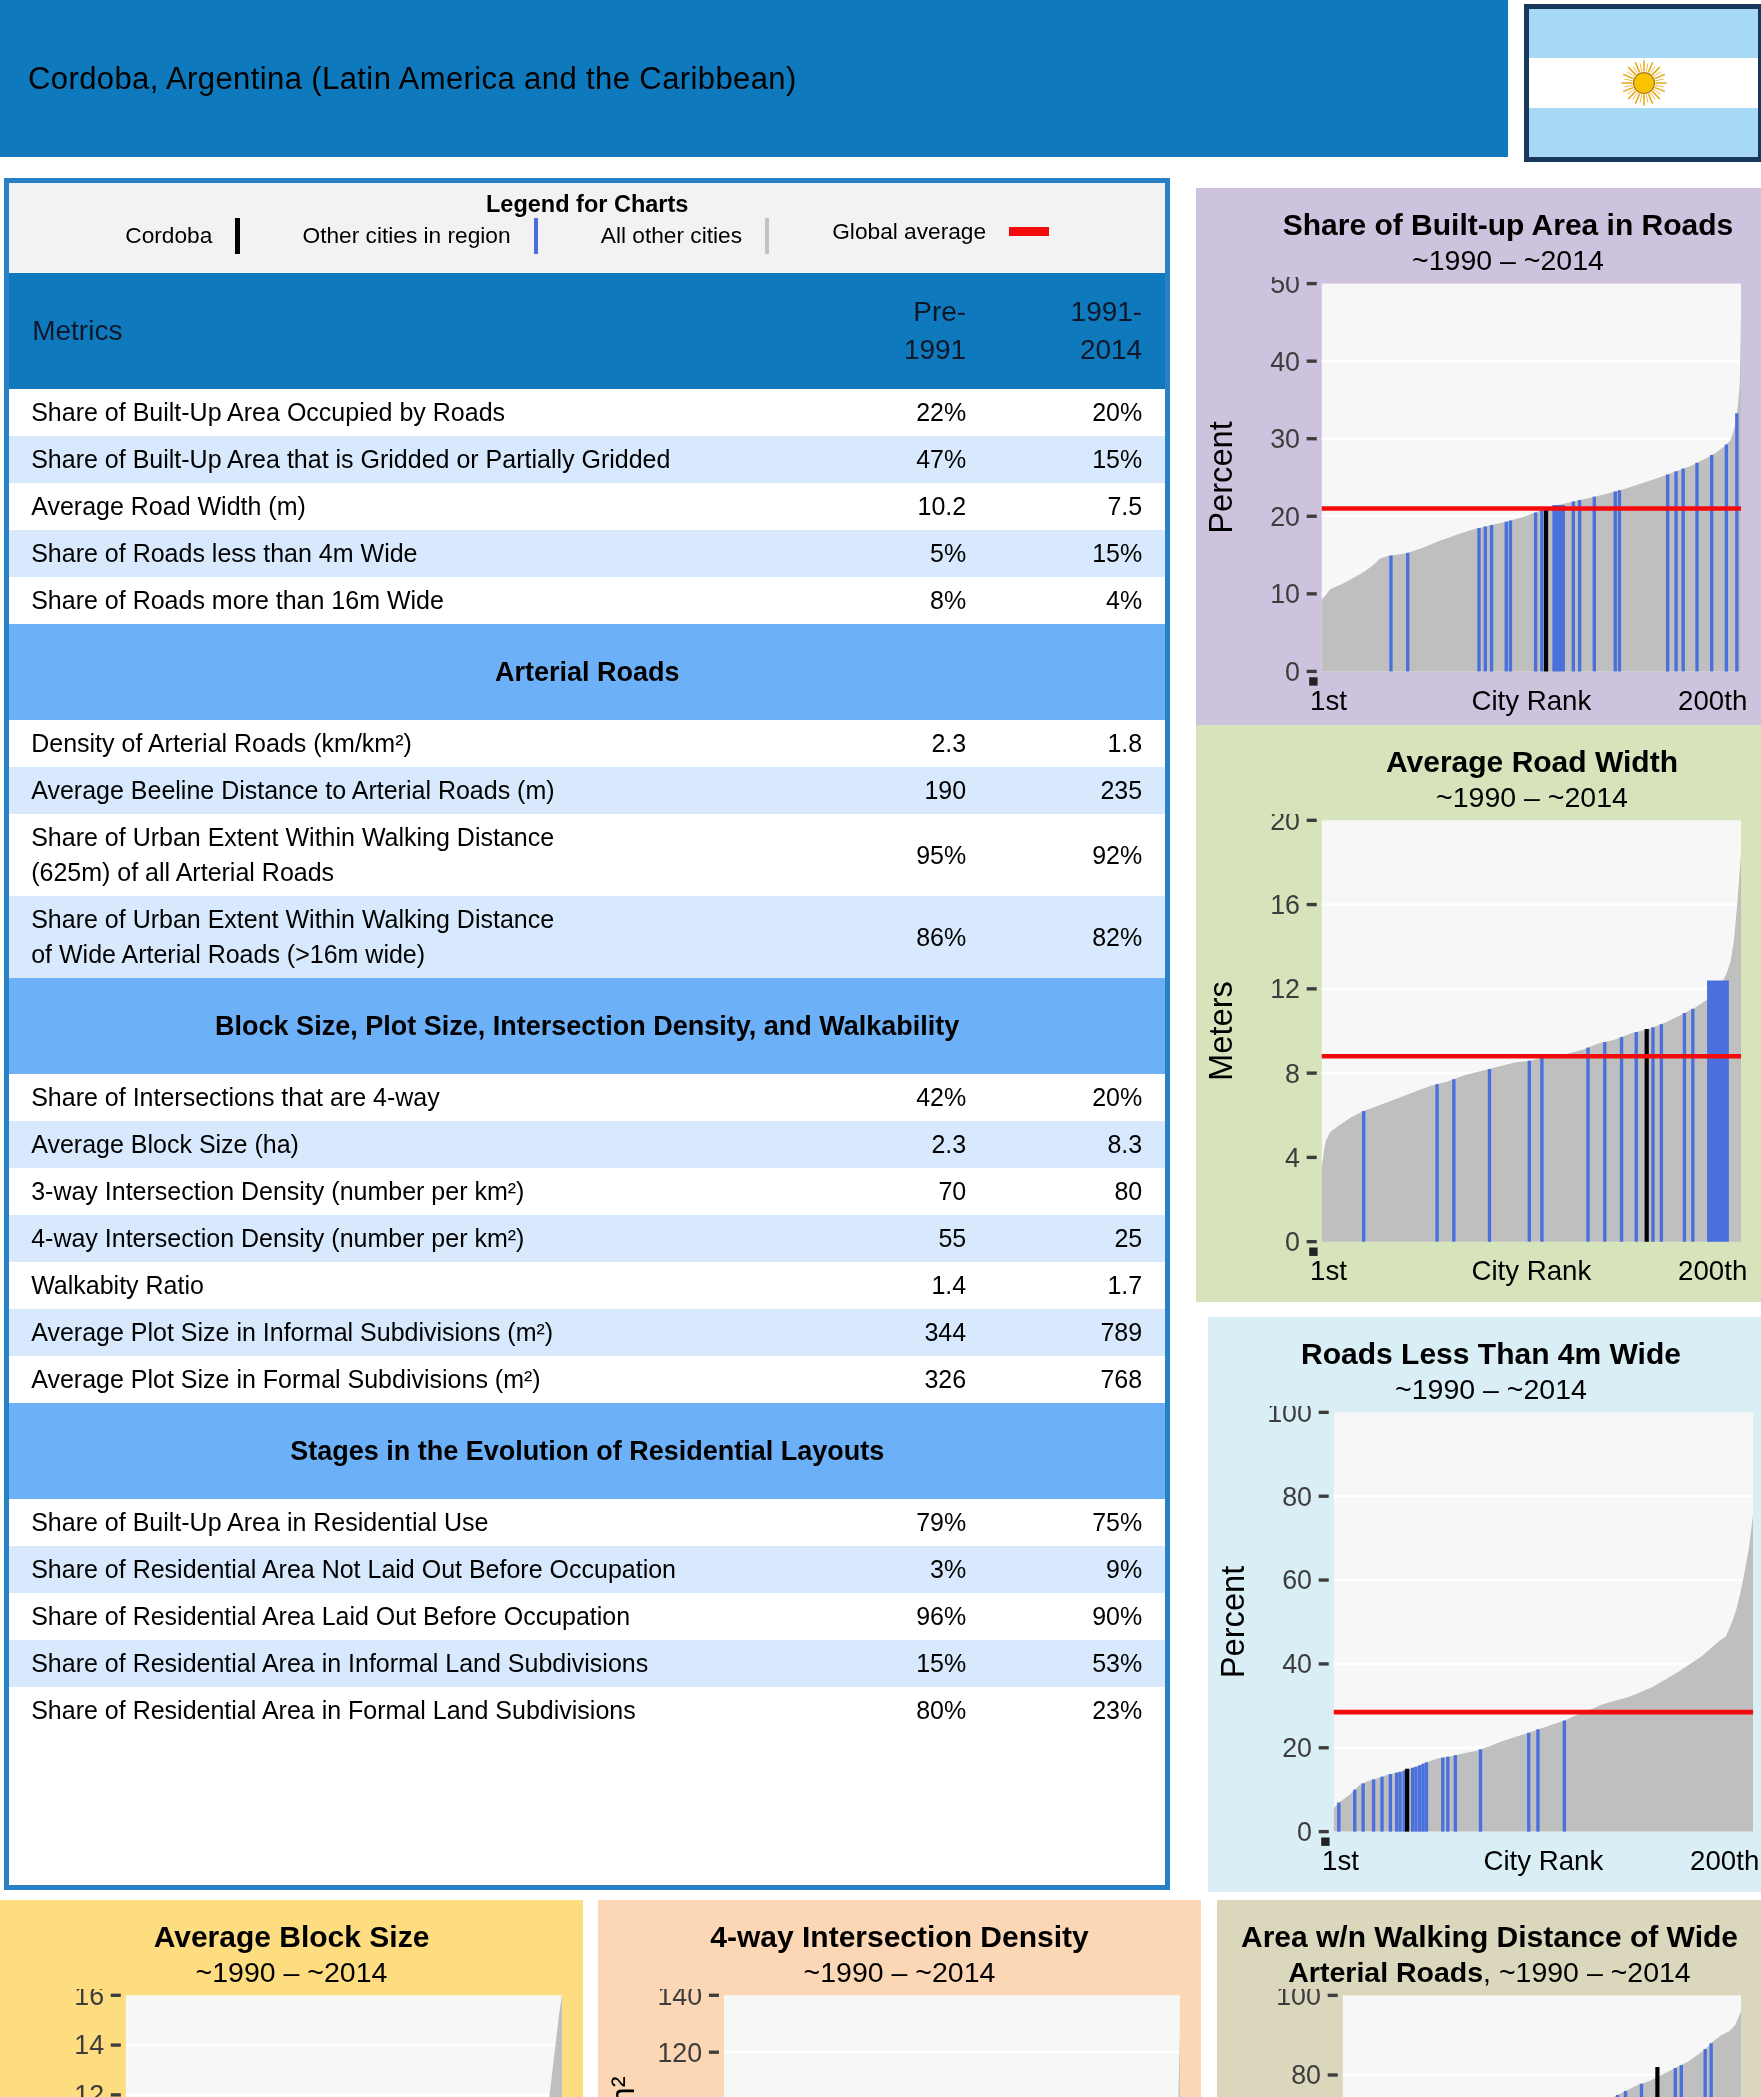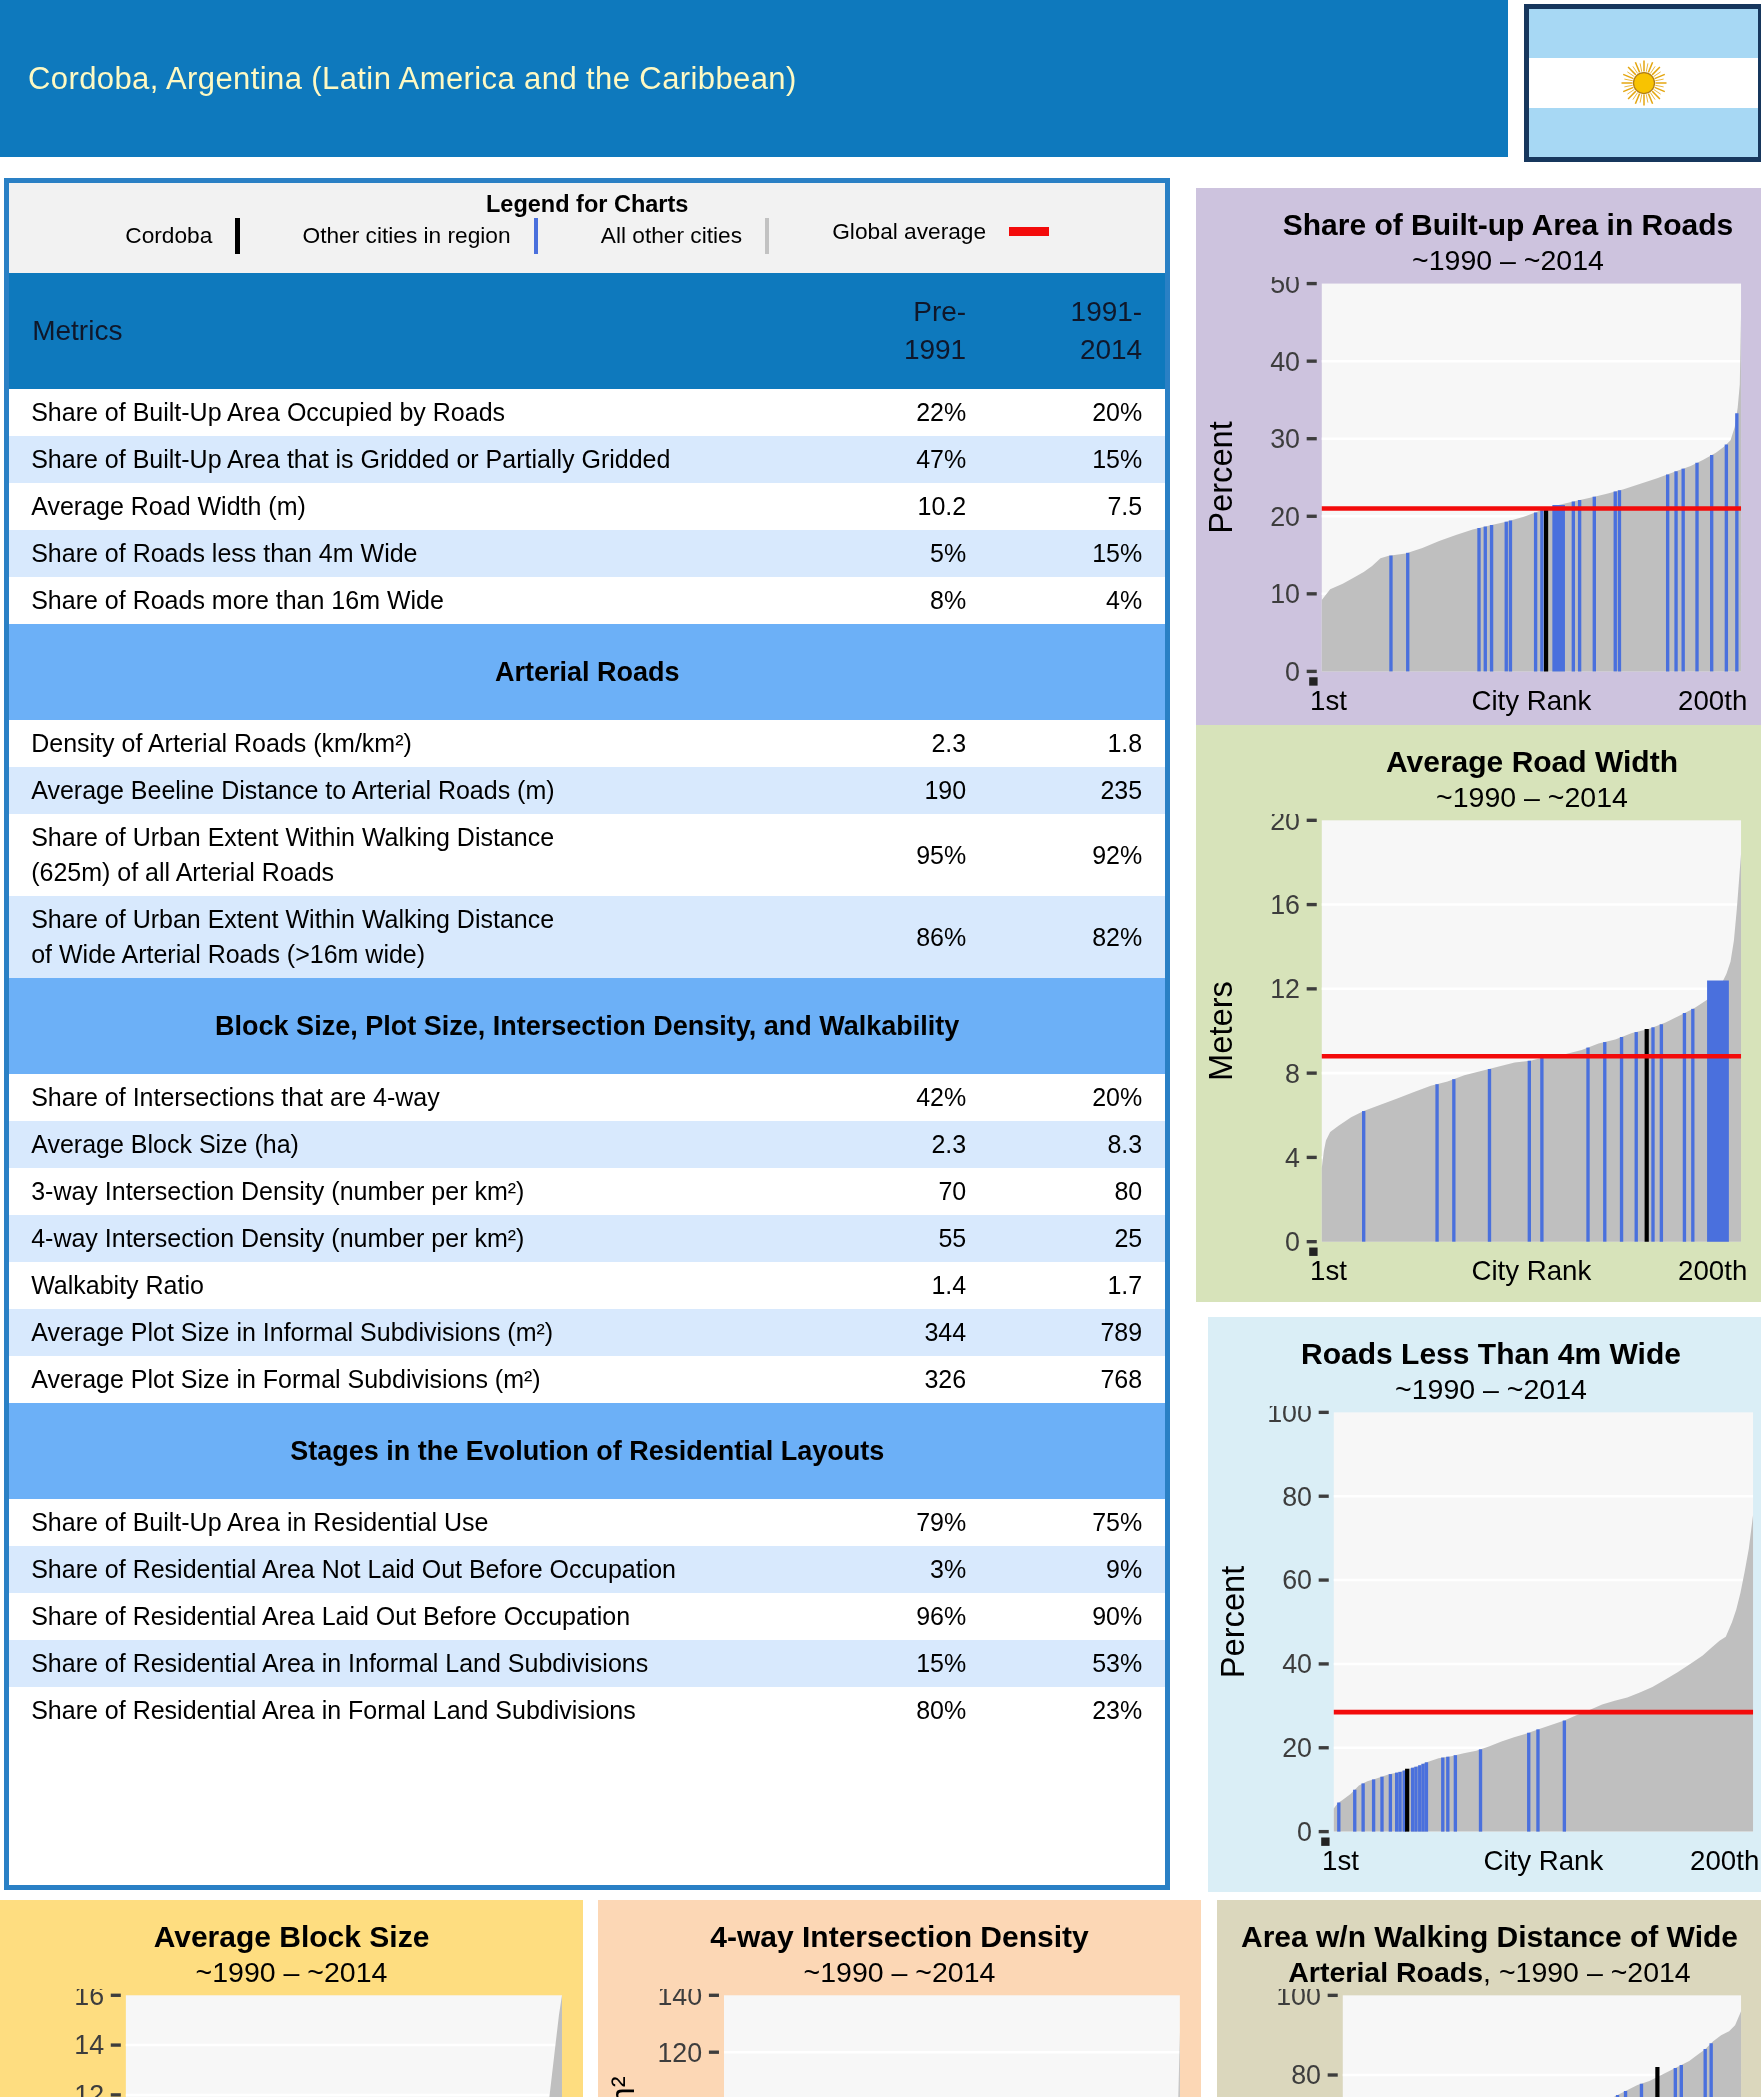--- a/index.html
+++ b/index.html
@@ -14,21 +14,21 @@
   html,body{margin:0;padding:0;}
   body{
     width:1762px;height:2454px;position:relative;background:#ffffff;
     font-family:"Liberation Sans", sans-serif;color:#000;
   }
   
   .header{
     position:absolute;left:0;top:0;width:1508px;height:157px;
     background:var(--header-blue);display:flex;align-items:center;
   }
-  .header .title{color:#fef9c3;font-size:31px;padding-left:28px;letter-spacing:0.4px;}
+  .header .title{color:#000000;font-size:31px;padding-left:28px;letter-spacing:0.4px;}
   .flag{
     position:absolute;left:1524px;top:4.2px;width:229px;height:148px;
     border:5px solid #17375d;display:flex;flex-direction:column;background:#fff;
   }
   .flag .stripe{flex:1;}
   .flag .stripe.mid{display:flex;align-items:center;justify-content:center;background:#fff;}
   .flag .stripe.sky{background:#a7d8f4;}
   
   .table-block{
     position:absolute;left:4.2px;top:178px;width:1166px;height:1712px;

